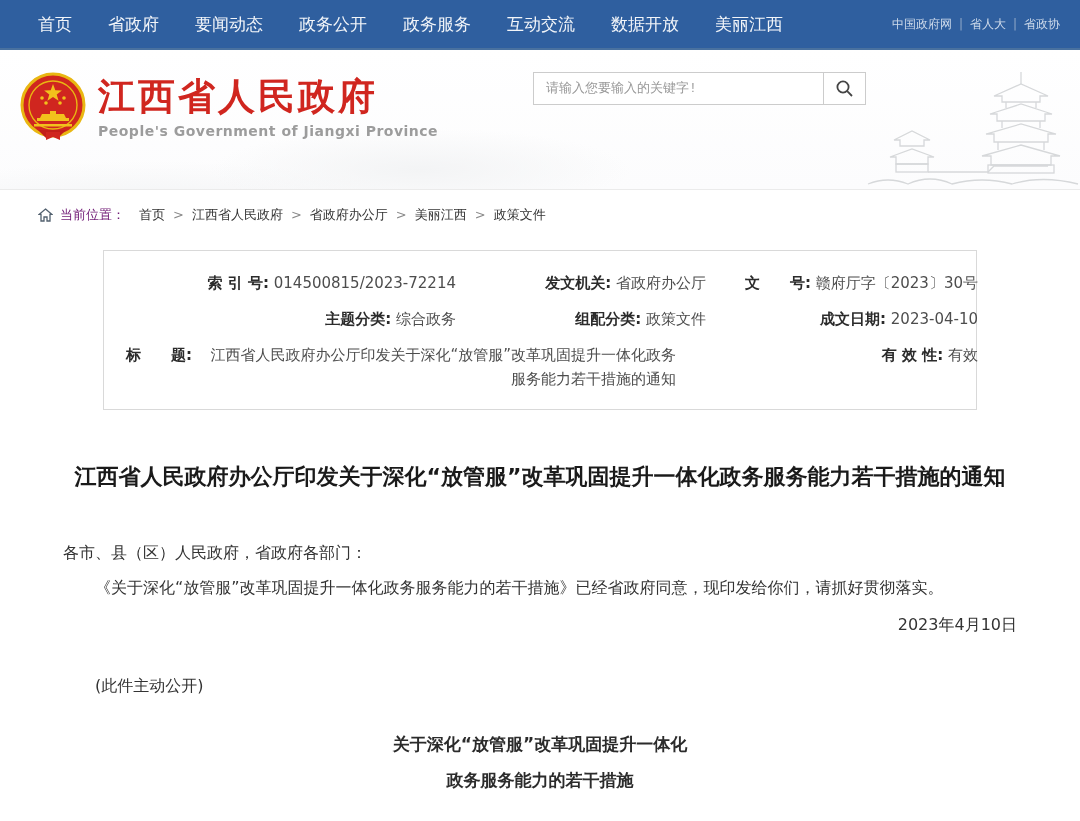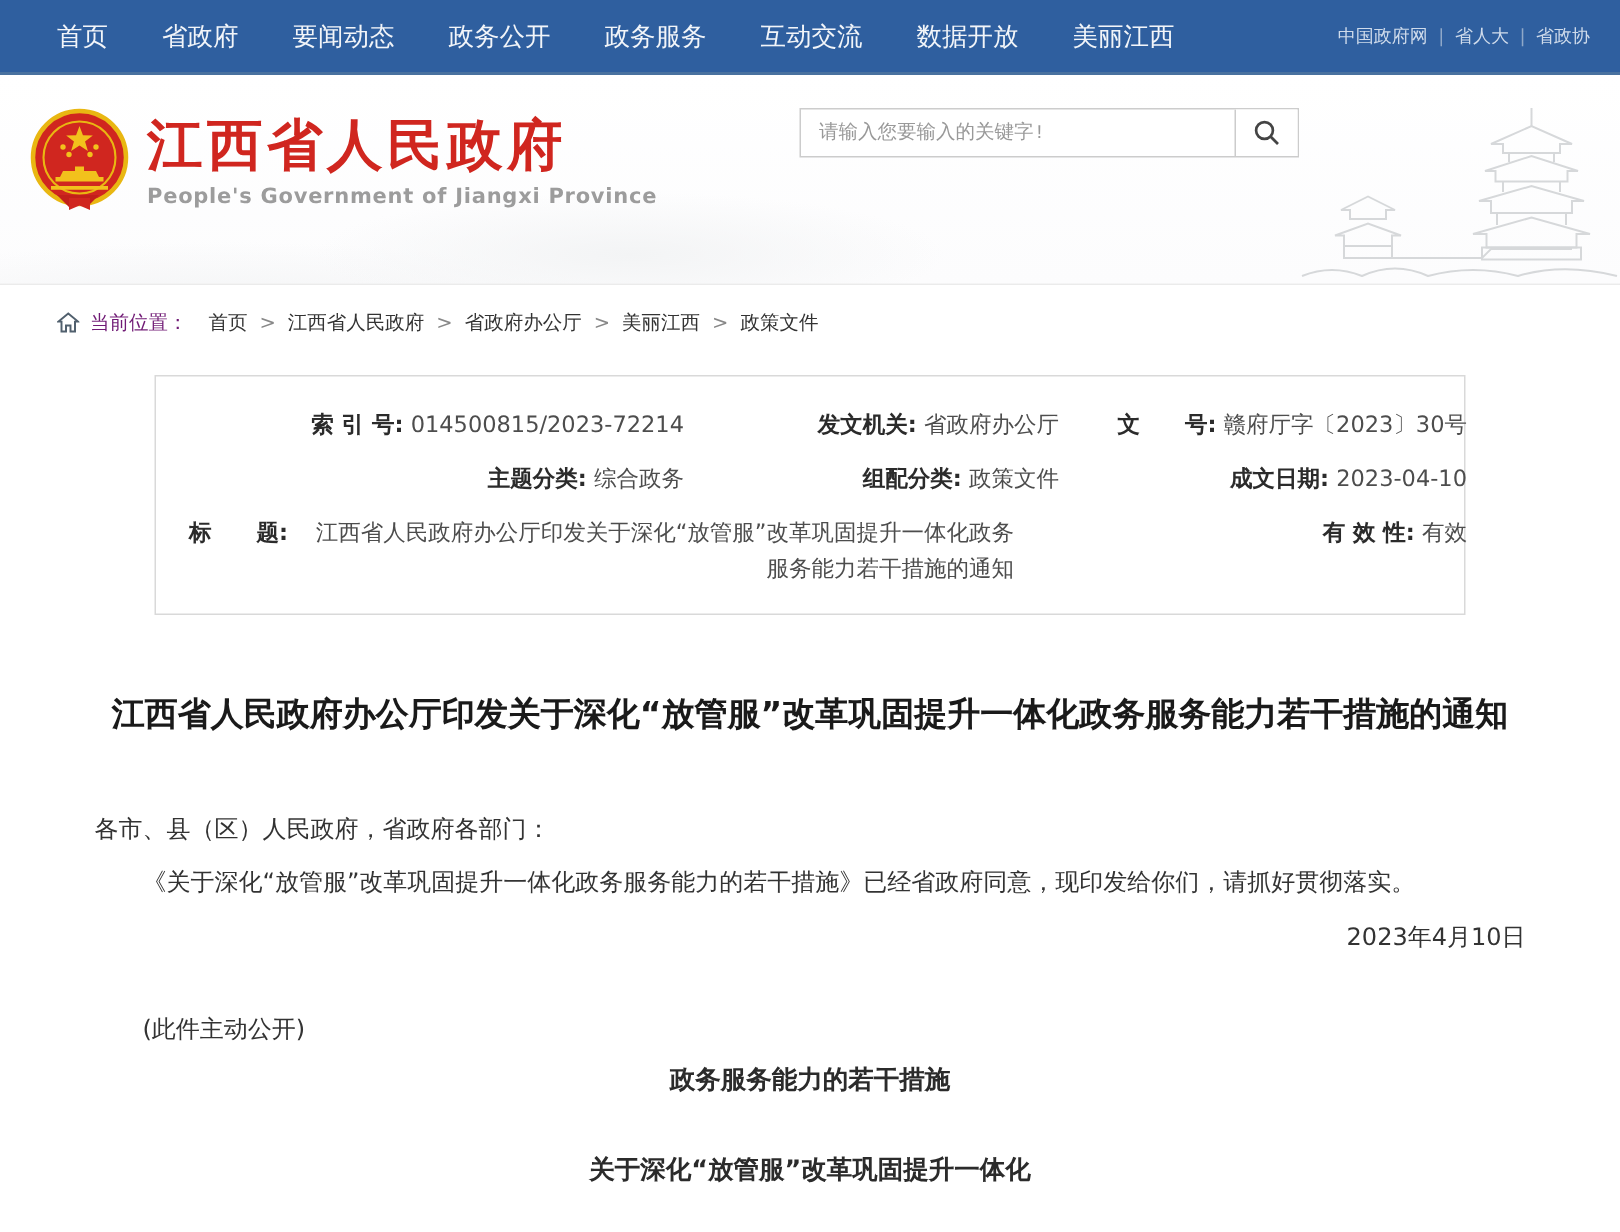--- a/index.html
+++ b/index.html
@@ -195,16 +195,16 @@
 </div>
 
 <div class="article">
   <h1 class="doc-title">江西省人民政府办公厅印发关于深化“放管服”改革巩固提升一体化政务服务能力若干措施的通知</h1>
 
   <p class="salutation">各市、县（区）人民政府，省政府各部门：</p>
   <p class="para para1">《关于深化“放管服”改革巩固提升一体化政务服务能力的若干措施》已经省政府同意，现印发给你们，请抓好贯彻落实。</p>
   <p class="doc-date">2023年4月10日</p>
   <p class="doc-note">(此件主动公开)</p>
 
+  <h2 class="sub-heading first">关于深化“放管服”改革巩固提升一体化</h2>
   <h2 class="sub-heading">政务服务能力的若干措施</h2>
-  <h2 class="sub-heading first">关于深化“放管服”改革巩固提升一体化</h2>
 
 </div>
 
 </body></html>

